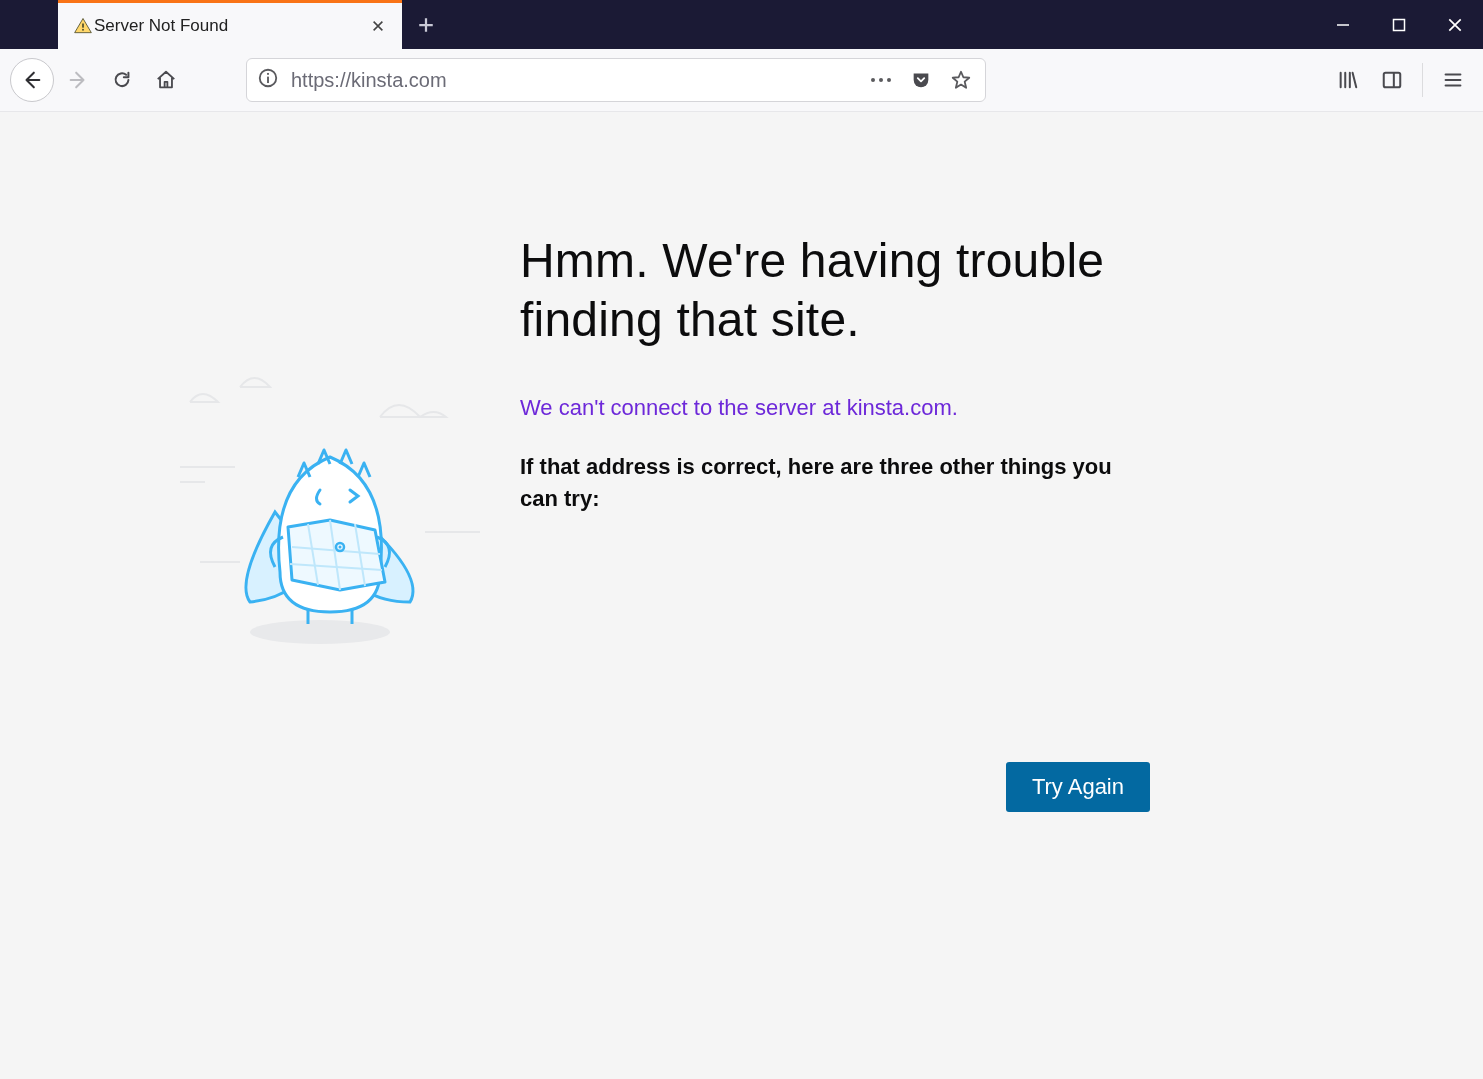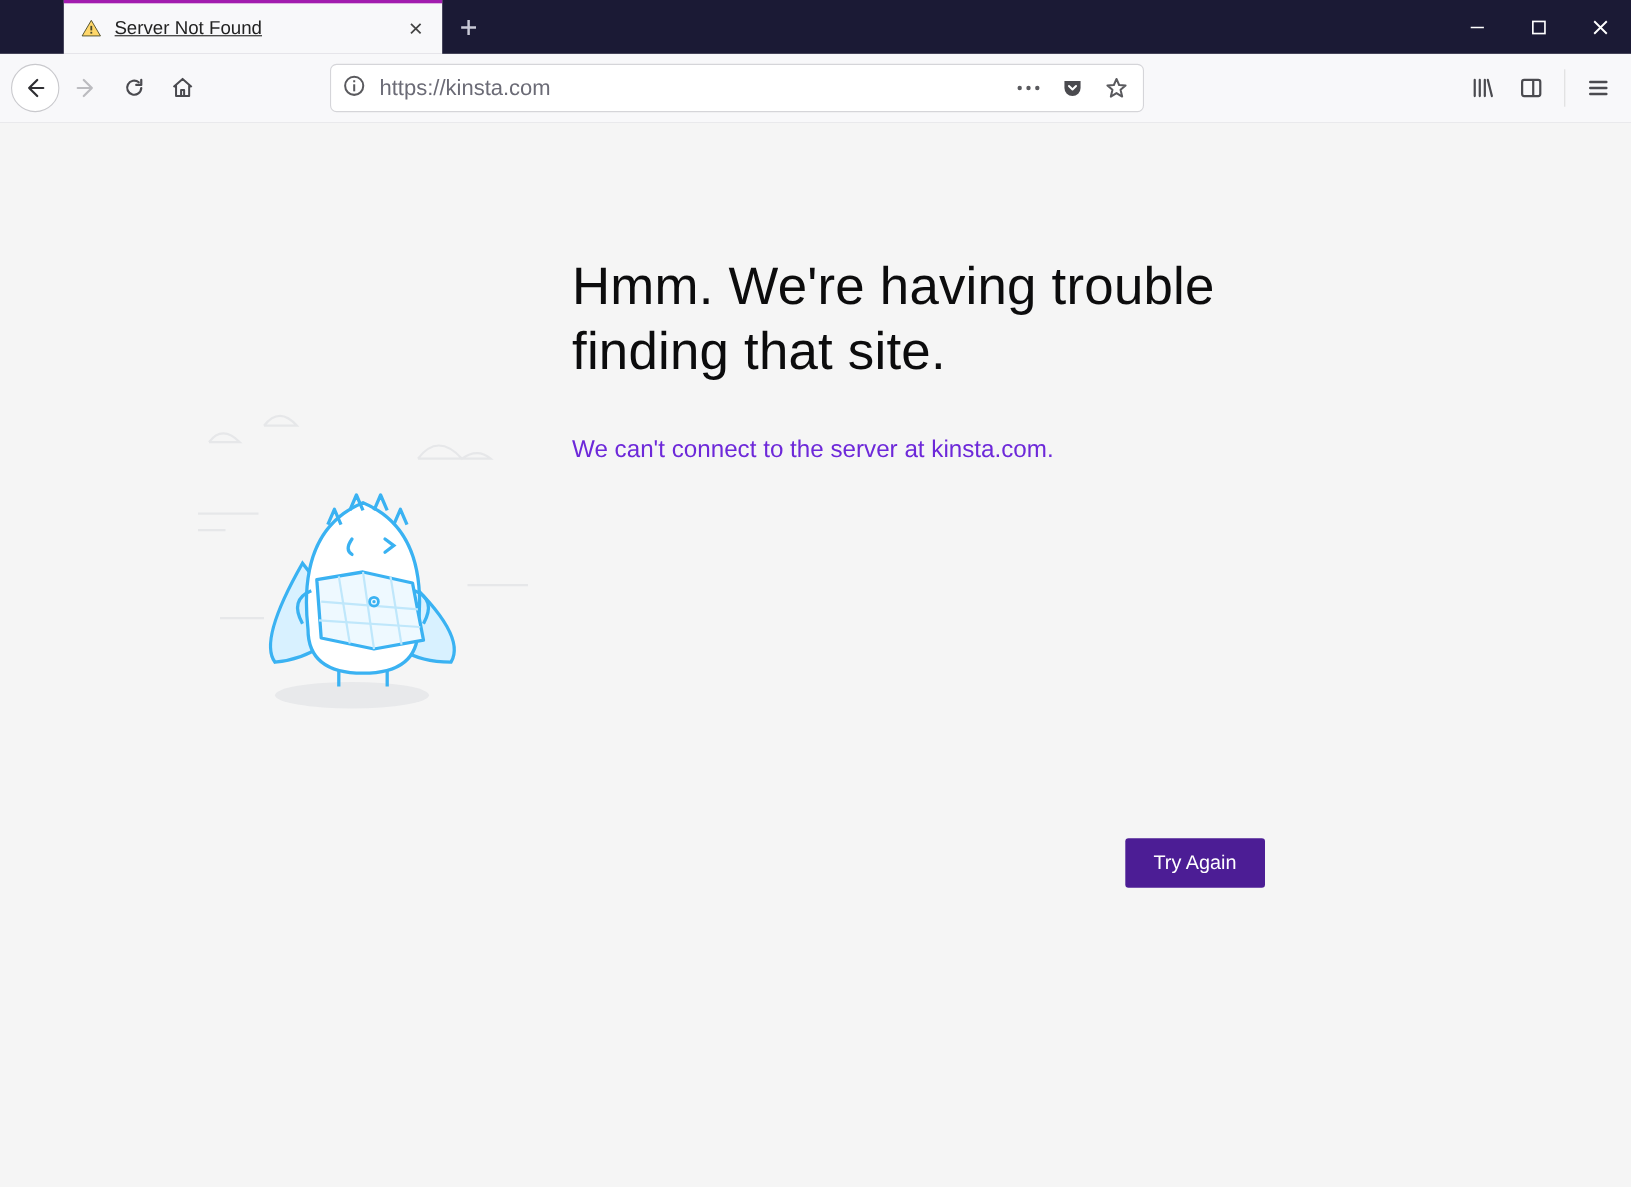--- a/index.html
+++ b/index.html
@@ -9,28 +9,26 @@
   .titlebar {
     height: 49px;
     background: #1b1a35;
     display: flex;
     align-items: stretch;
   }
   .tab-spacer-left { width: 58px; }
   .tab {
     width: 344px;
     background: #f8f8fa;
-    border-top: 3px solid #a21caf;
+    border-top: 3px solid #f97316;
     display: flex;
     align-items: center;
     padding: 0 14px;
-    gap: 10px;
     font-size: 17px;
     color: #222;
-    text-decoration: underline;
   }
   .tab .favicon { width:22px; height:22px; flex:0 0 auto; display:flex; align-items:center; justify-content:center;}
   .tab .title { flex:1 1 auto; white-space:nowrap; overflow:hidden; }
   .tab .tab-close { flex:0 0 auto; width:20px; height:20px; display:flex; align-items:center; justify-content:center; color:#555; cursor:pointer;}
   .new-tab-btn {
     width:48px; display:flex; align-items:center; justify-content:center; color:#c9c9d6; cursor:pointer;
   }
   .titlebar-right { margin-left:auto; display:flex; align-items:center; }
   .win-btn { width:56px; height:49px; display:flex; align-items:center; justify-content:center; color:#fff; cursor:pointer;}
 
@@ -47,21 +45,21 @@
   .nav-btn {
     width:40px; height:40px; border-radius:6px; display:flex; align-items:center; justify-content:center; color:#4a4a4f; cursor:pointer;
   }
   .nav-btn.disabled { color:#bcbcc0; cursor:default; }
   .back-circle {
     width:44px; height:44px; border-radius:50%; border:1.5px solid #c9c9cd; background:#fff;
     display:flex; align-items:center; justify-content:center; color:#2f2f33; cursor:pointer;
   }
   .urlbox {
     flex:0 0 740px;
-    margin-left:110px;
+    margin-left:56px;
     height:44px;
     background:#fff;
     border:1px solid #d5d5d9;
     border-radius:6px;
     display:flex;
     align-items:center;
     padding:0 10px;
     gap:12px;
   }
   .urlbox .identity-icon { color:#5a5a5e; flex:0 0 auto; }
@@ -112,23 +110,23 @@
     margin-top:22px;
     padding-left:46px;
     font-size:22px;
     line-height:1.55;
   }
   .error-list li { margin-bottom:14px; }
   .try-again {
     position:absolute;
     right:0;
     top:530px;
-    background:#4c1d95;
+    background:#0369a1;
     color:#fff;
-    font-size:18px;
+    font-size:22px;
     border:none;
     border-radius:3px;
     padding:12px 26px;
     cursor:pointer;
   }
 </style>
 </head>
 <body>
 
 <div class="titlebar">
@@ -291,15 +289,16 @@
         <circle cx="160" cy="175" r="1.5" fill="#3ab2f2"></circle>
       </g>
 
       <path d="M128 238 v14 M172 238 v14" stroke="#3ab2f2" stroke-width="3"></path>
     </svg>
   </div>
 
   <div class="error-body">
     <h1 class="error-title">Hmm. We're having trouble finding that site.</h1>
     <p class="error-msg">We can't connect to the server at kinsta.com.</p>
+    <p class="error-advice">If that address is correct, here are three other things you can try:</p>
     <button class="try-again">Try Again</button>
   </div>
 </div>
 
 </body></html>

